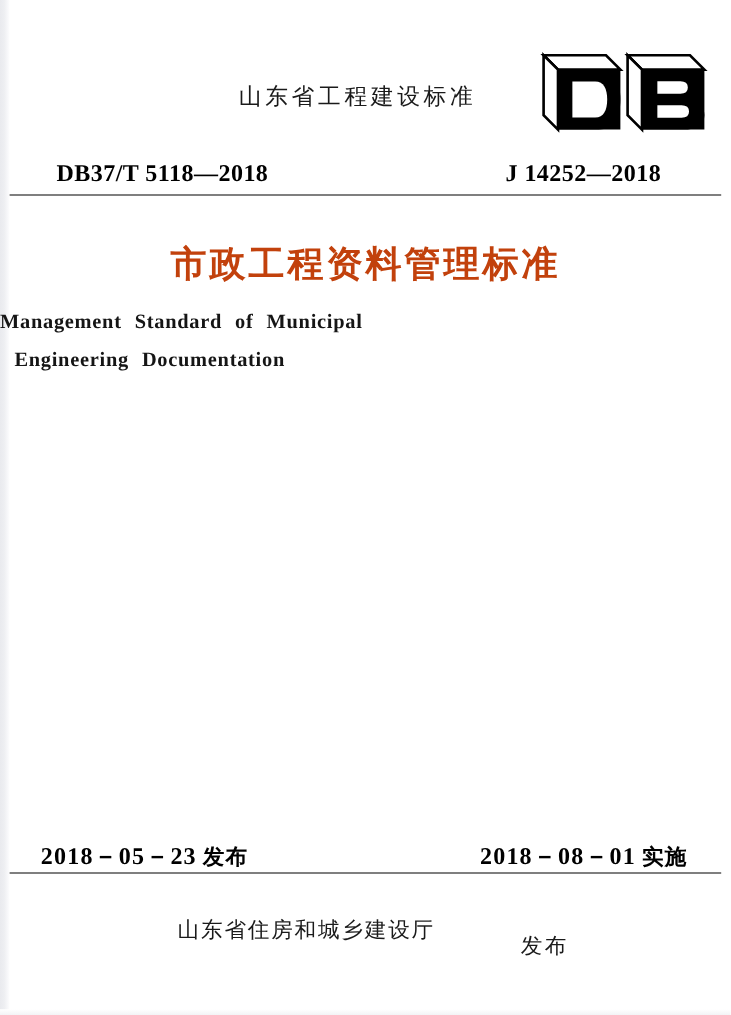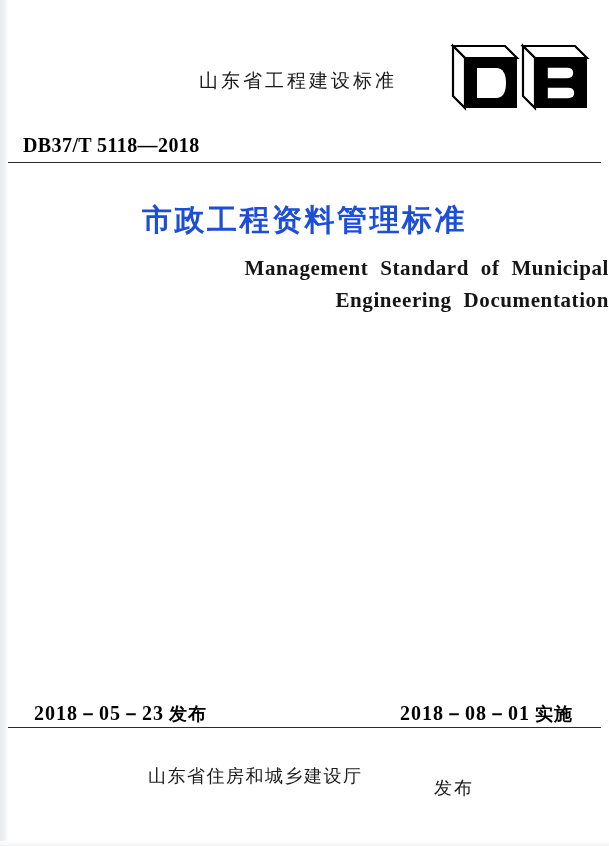--- a/index.html
+++ b/index.html
@@ -54,21 +54,21 @@
     position: absolute;
     left: 443px;
     top: 24px;
     width: 150px;
     height: 92px;
   }
   .db-logo svg { display: block; }
 
   .std-no-left {
     position: absolute;
-    left: 23px;
+    left: 47px;
     top: 134px;
     font-size: 20px;
     font-weight: bold;
     letter-spacing: 0.4px;
     white-space: nowrap;
   }
 
   .std-no-right {
     position: absolute;
     right: 58px;
@@ -92,31 +92,31 @@
   .title-cn {
     position: absolute;
     left: 0;
     top: 200px;
     width: 609px;
     text-align: center;
     font-family: "DejaVu Serif", "Liberation Serif", serif;
     font-weight: bold;
     font-size: 30px;
     letter-spacing: 2.5px;
-    color: #1d4ed8;
+    color: #c2410c;
   }
 
   .title-en {
     position: absolute;
     left: 0;
     top: 252px;
     width: 609px;
-    text-align: right;
-    font-weight: bold;
-    font-size: 21px;
+    text-align: left;
+    font-weight: bold;
+    font-size: 17px;
     line-height: 32px;
     letter-spacing: 0.6px;
     color: #151515;
   }
   .title-en .en-line { display: block; }
   .title-en .en-line.l1 { word-spacing: 6px; }
   .title-en .en-line.l2 { word-spacing: 6px; margin-left: 12px; }
 
   
   .date-left {
@@ -213,20 +213,21 @@
         <path d="M80 22 L92 34 L92 84 L80 72 Z" fill="#ffffff" stroke="#000000" stroke-width="2.2"></path>
         <path d="M92 34 L126 34 C138 34 143 40 143 48 C143 55 139 58 134 59 C139 60 144 64 144 72 C144 80 138 84 126 84 L92 84 Z" fill="#000000"></path>
         <path d="M104 43 L124 43 C129 43 131 45 131 49 C131 53 129 55 124 55 L104 55 Z" fill="#ffffff" stroke="#000000" stroke-width="1.6"></path>
         <path d="M104 63 L125 63 C130 63 132 65 132 69 C132 73 130 75 125 75 L104 75 Z" fill="#ffffff" stroke="#000000" stroke-width="1.6"></path>
       </g>
     </svg>
   </div>
 
   <div class="std-no-left">DB37/T 5118—2018</div>
 
+  <div class="std-no-right">J 14252—2018</div>
 
   <div class="rule-top"></div>
 
   <div class="title-cn">市政工程资料管理标准</div>
 
   <div class="title-en">
     <span class="en-line l1">Management Standard of Municipal</span>
     <span class="en-line l2">Engineering Documentation</span>
   </div>
 

